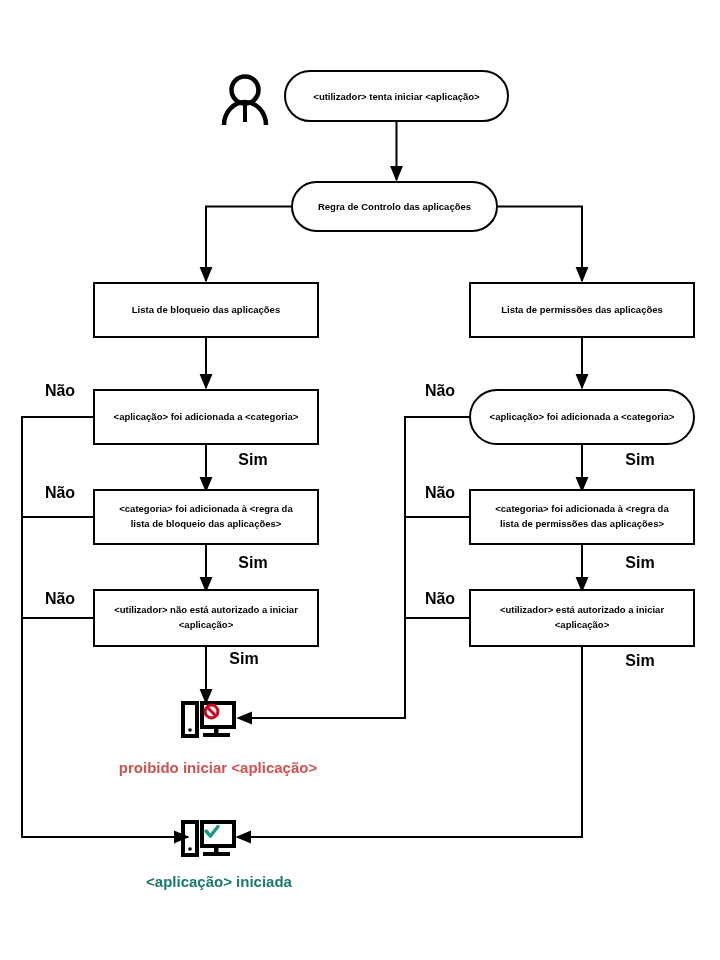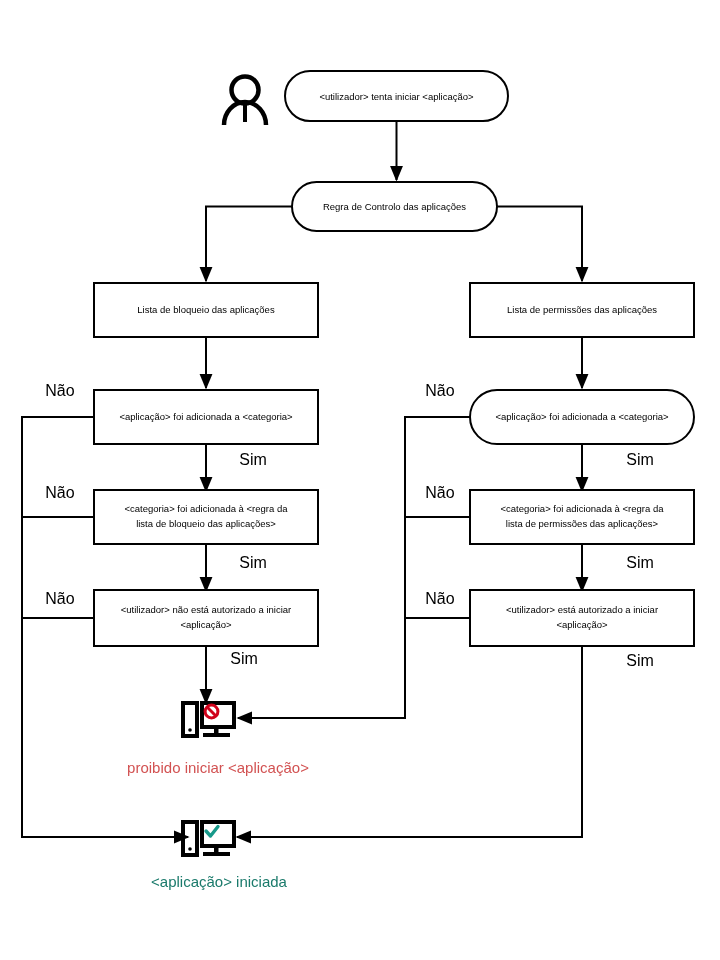--- a/index.html
+++ b/index.html
@@ -9,20 +9,21 @@
   }
   body {
     font-family: "Liberation Sans", sans-serif;
   }
   #diagram-root {
     position: relative;
     width: 720px;
     height: 960px;
     background: #ffffff;
     overflow: hidden;
+    font-weight: bold;
   }
   #flow-svg {
     position: absolute;
     top: 0;
     left: 0;
     width: 720px;
     height: 960px;
   }
   .node-text {
     font-family: "Liberation Sans", sans-serif;

